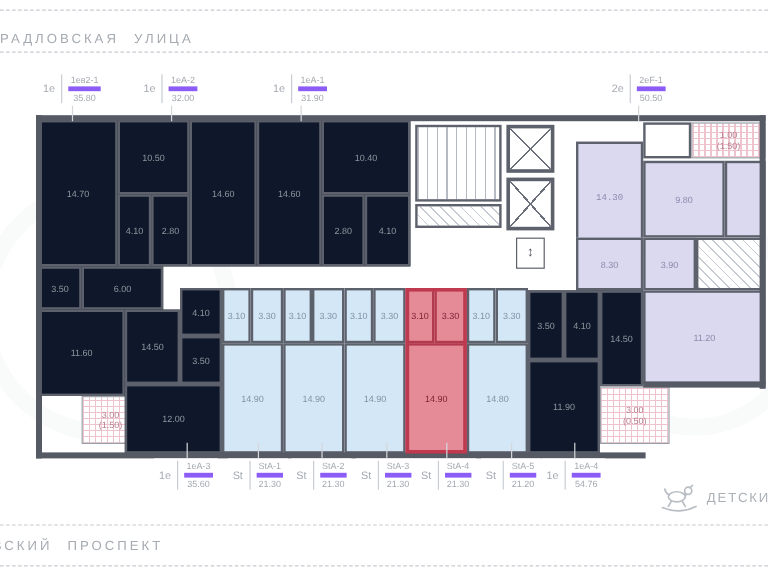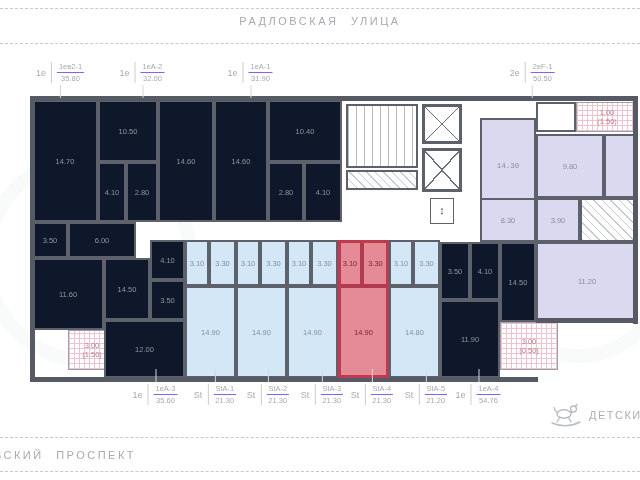--- a/index.html
+++ b/index.html
@@ -5,21 +5,21 @@
   html,body{margin:0;padding:0;}
   body{width:640px;height:480px;overflow:hidden;background:#fff;
        font-family:"Liberation Sans",sans-serif;position:relative;}
   .page{position:absolute;inset:0;}
 
   
   .dash{position:absolute;left:0;right:0;border-top:1px dashed #c6cacf;}
 
   .street{position:absolute;color:#a6abb2;font-size:11px;letter-spacing:2.5px;
           word-spacing:7px;white-space:nowrap;}
-  .street.center{left:0;right:0;text-align:center;}
+  .street.center{left:0;right:0;margin-top:12px;}
 
   
   .wm{position:absolute;border:14px solid rgba(120,130,140,.045);border-radius:50%;}
 
   
   .room{position:absolute;box-sizing:border-box;border:2px solid #5d616c;
         display:flex;align-items:center;justify-content:center;text-align:center;
         font-size:7.5px;line-height:1.2;color:#8a979d;background:#fff;}
   .c-green{background:#0f172a;}
   .c-blue{background:#d4e7f6;color:#7f93a8;}
@@ -37,21 +37,21 @@
   .c-sign{border-width:1px;font-size:11px;color:#4a4e57;}
   .c-redline{background:transparent;border:3px solid #bf3a4f;z-index:6;}
   .wall{position:absolute;background:#555a64;z-index:4;}
 
   
   .callout{position:absolute;transform:translateX(-50%);display:flex;align-items:center;
            background:#fff;padding:2px 4px;color:#a4a9b0;z-index:7;}
   .callout .ct{font-size:9px;margin-right:5px;}
   .callout .cf{display:flex;flex-direction:column;align-items:center;font-size:7.5px;
                border-left:1px solid #c9cdd2;padding-left:5px;}
-  .callout .code{padding:0 2px 1px;border-bottom:1px solid #8b5cf6;margin-bottom:1px;}
+  .callout .code{padding:0 2px 1px;border-bottom:4px solid #8b5cf6;margin-bottom:1px;}
   .callout .leader{position:absolute;left:50%;width:1px;height:13px;background:#d4d7da;}
   .callout.top .leader{top:100%;}
   .callout.bot .leader{bottom:100%;}
 
   
   .poi{position:absolute;left:549px;top:402px;display:flex;align-items:center;gap:6px;
        color:#aab0b6;font-size:11px;letter-spacing:1.5px;white-space:nowrap;}
   .poi svg{flex:0 0 auto;}
 </style>
 </head>

